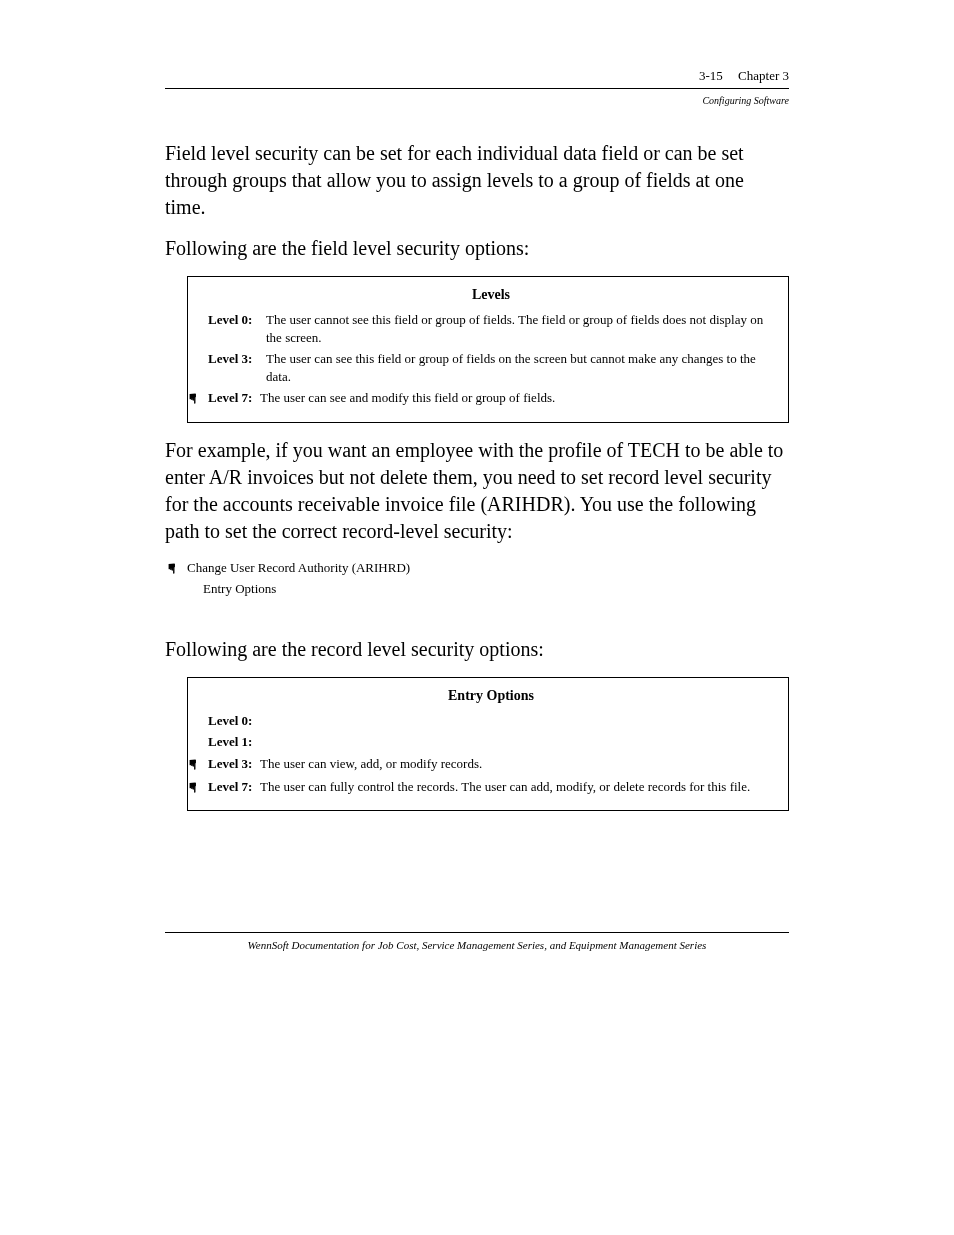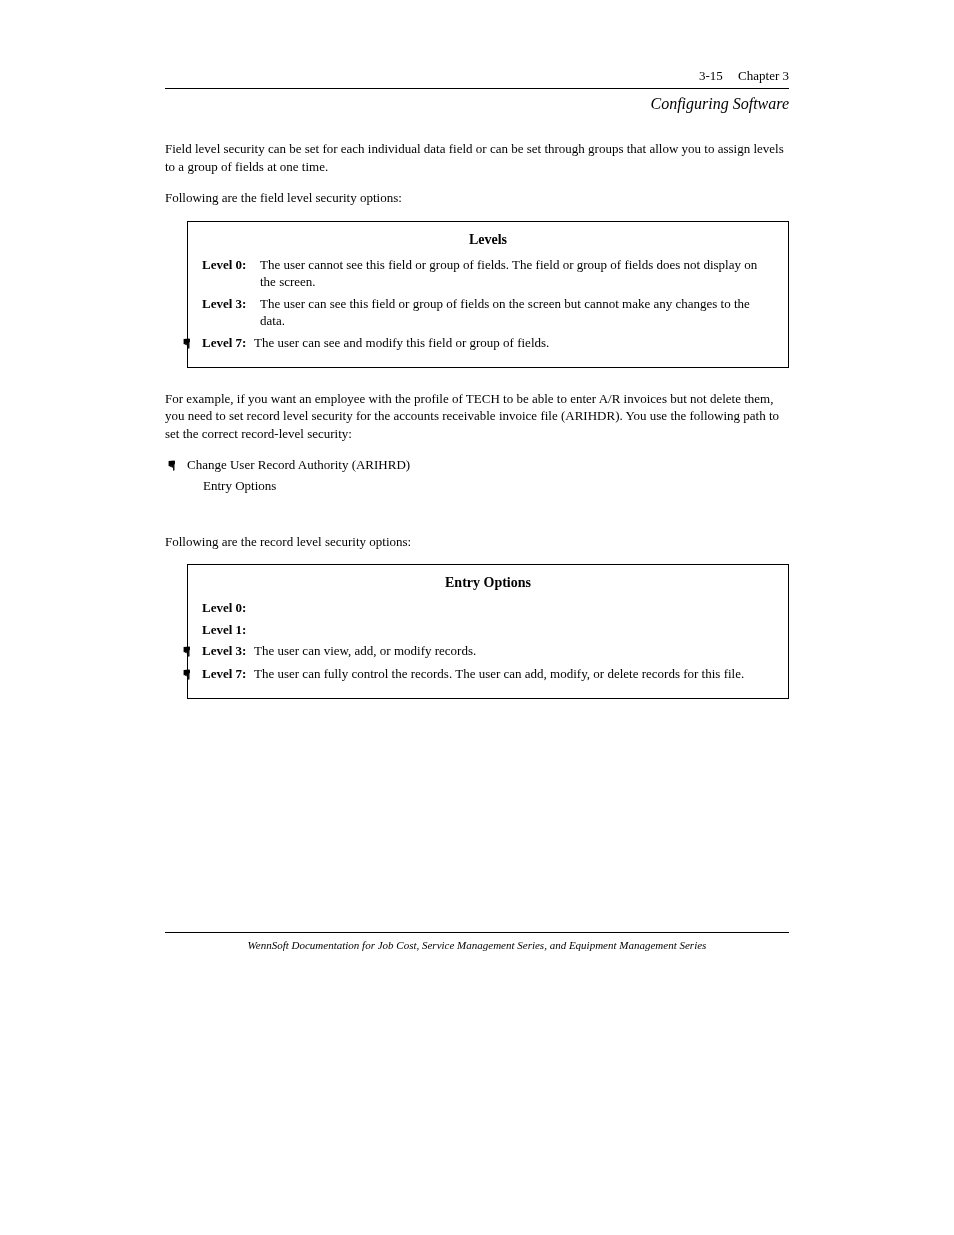--- a/index.html
+++ b/index.html
@@ -32,39 +32,39 @@
     display: inline;
     margin-right: 12px;
   }
   .hr-top {
     border: 0;
     border-top: 1.5px solid #000;
     margin: 4px 0 0 0;
   }
   .subheader {
     font-style: italic;
-    font-size: 16px;
+    font-size: 10px;
     margin-top: 6px;
   }
   .content {
     position: absolute;
     left: 165px;
     right: 165px;
     top: 140px;
   }
   .para {
-    font-size: 13px;
+    font-size: 20px;
     line-height: 1.35;
     margin-bottom: 14px;
   }
   .box {
     border: 1.2px solid #000;
-    padding: 10px 14px 10px 14px;
+    padding: 10px 14px 10px 20px;
     margin-left: 22px;
-    margin-bottom: 22px;
+    margin-bottom: 14px;
   }
   .box-title {
     font-weight: bold;
     font-size: 14px;
     text-align: center;
     margin-bottom: 8px;
   }
   .box-row {
     display: flex;
     align-items: flex-start;

